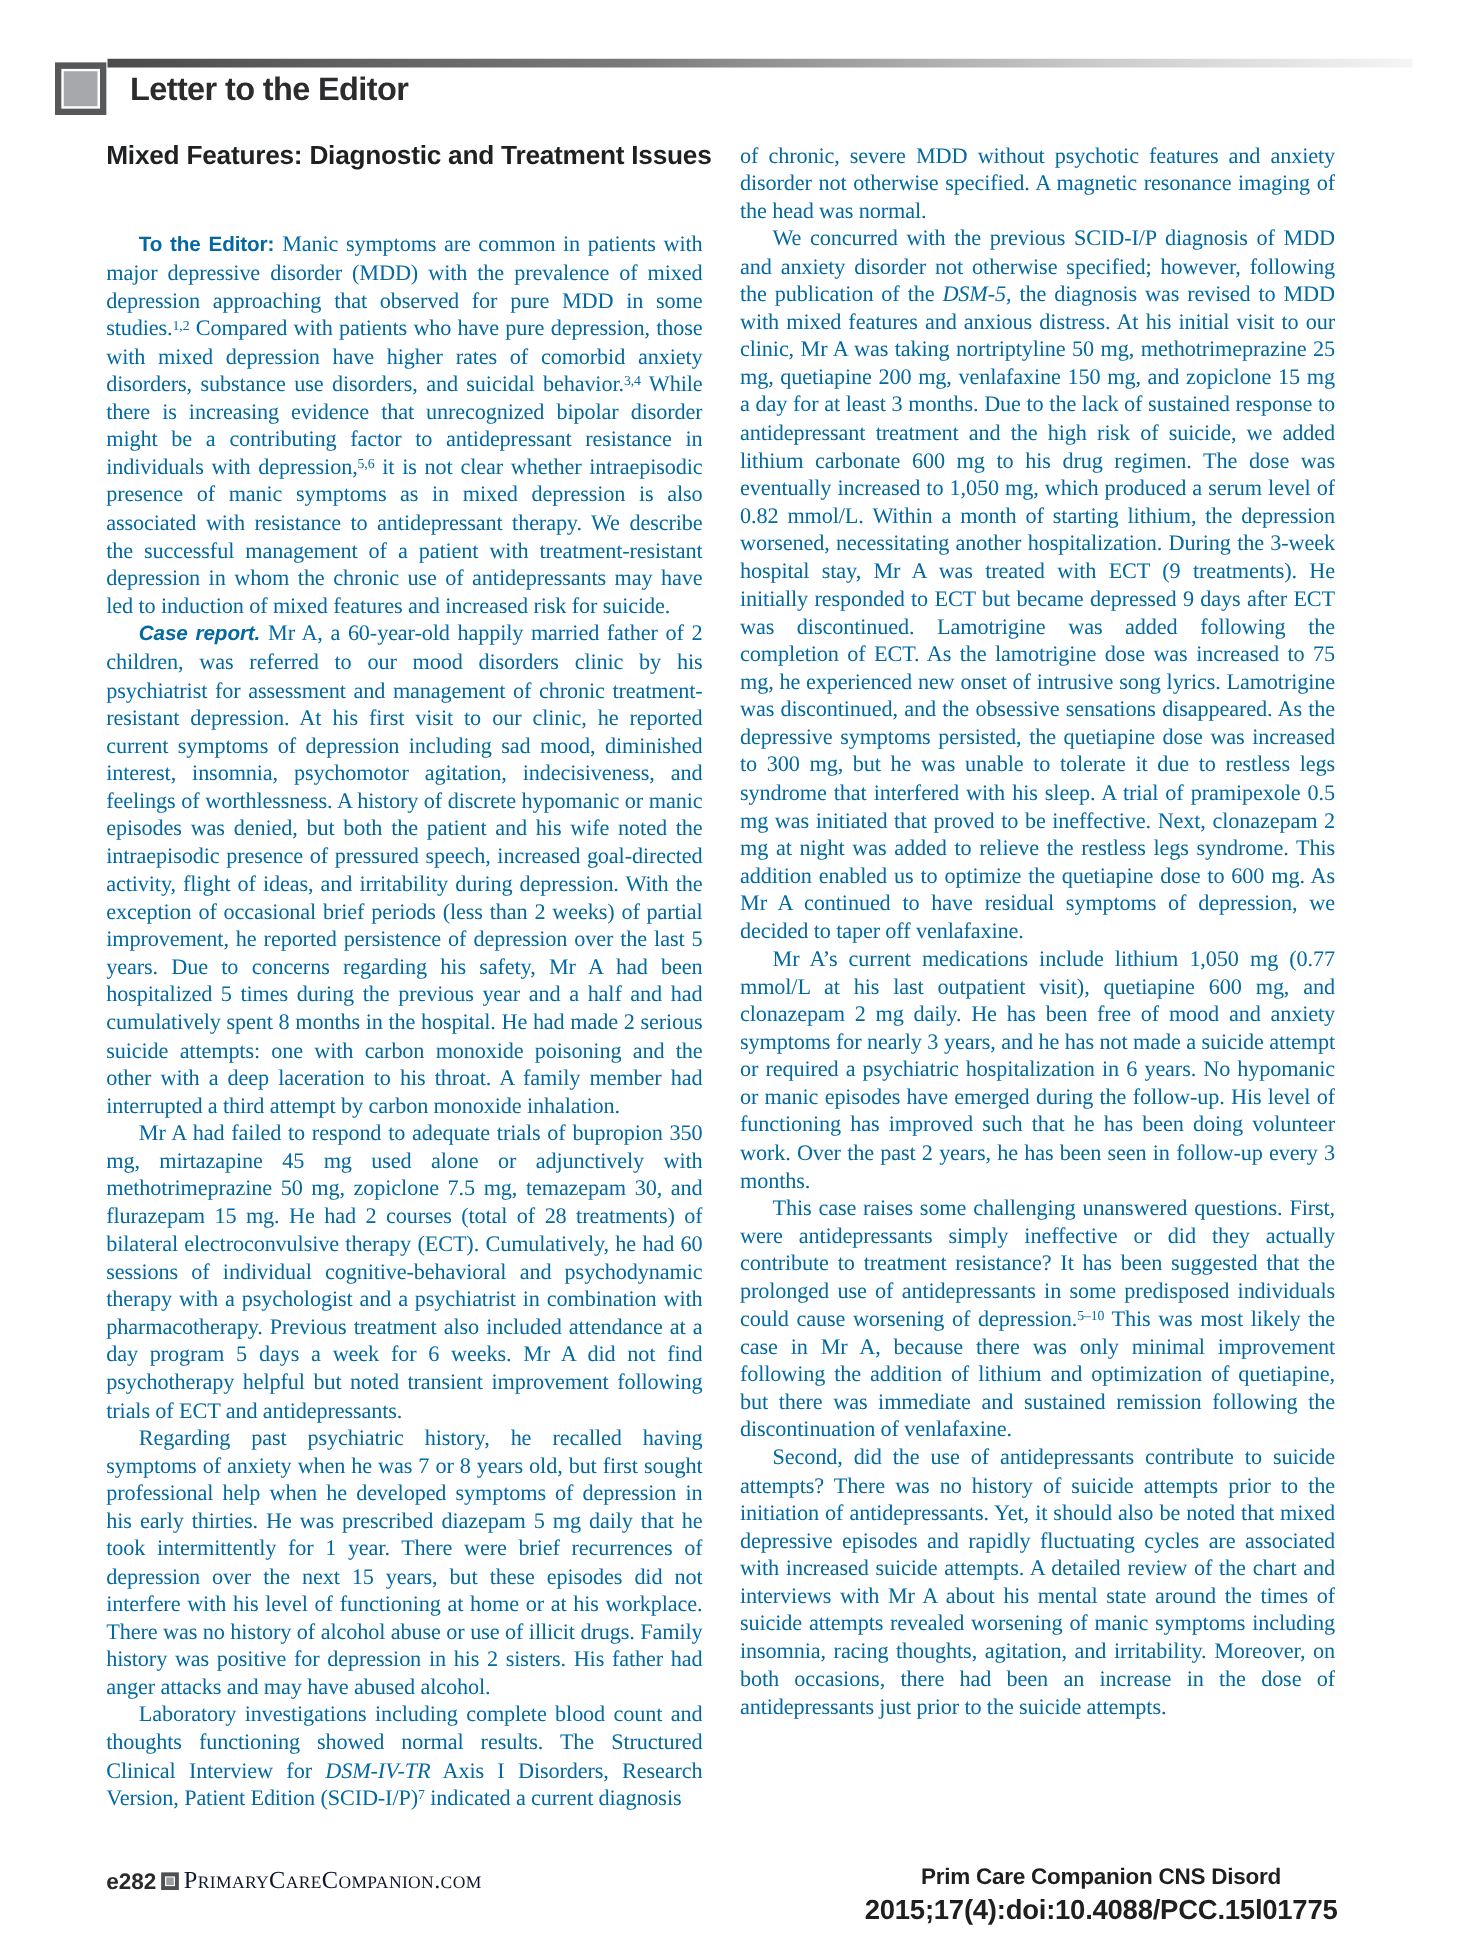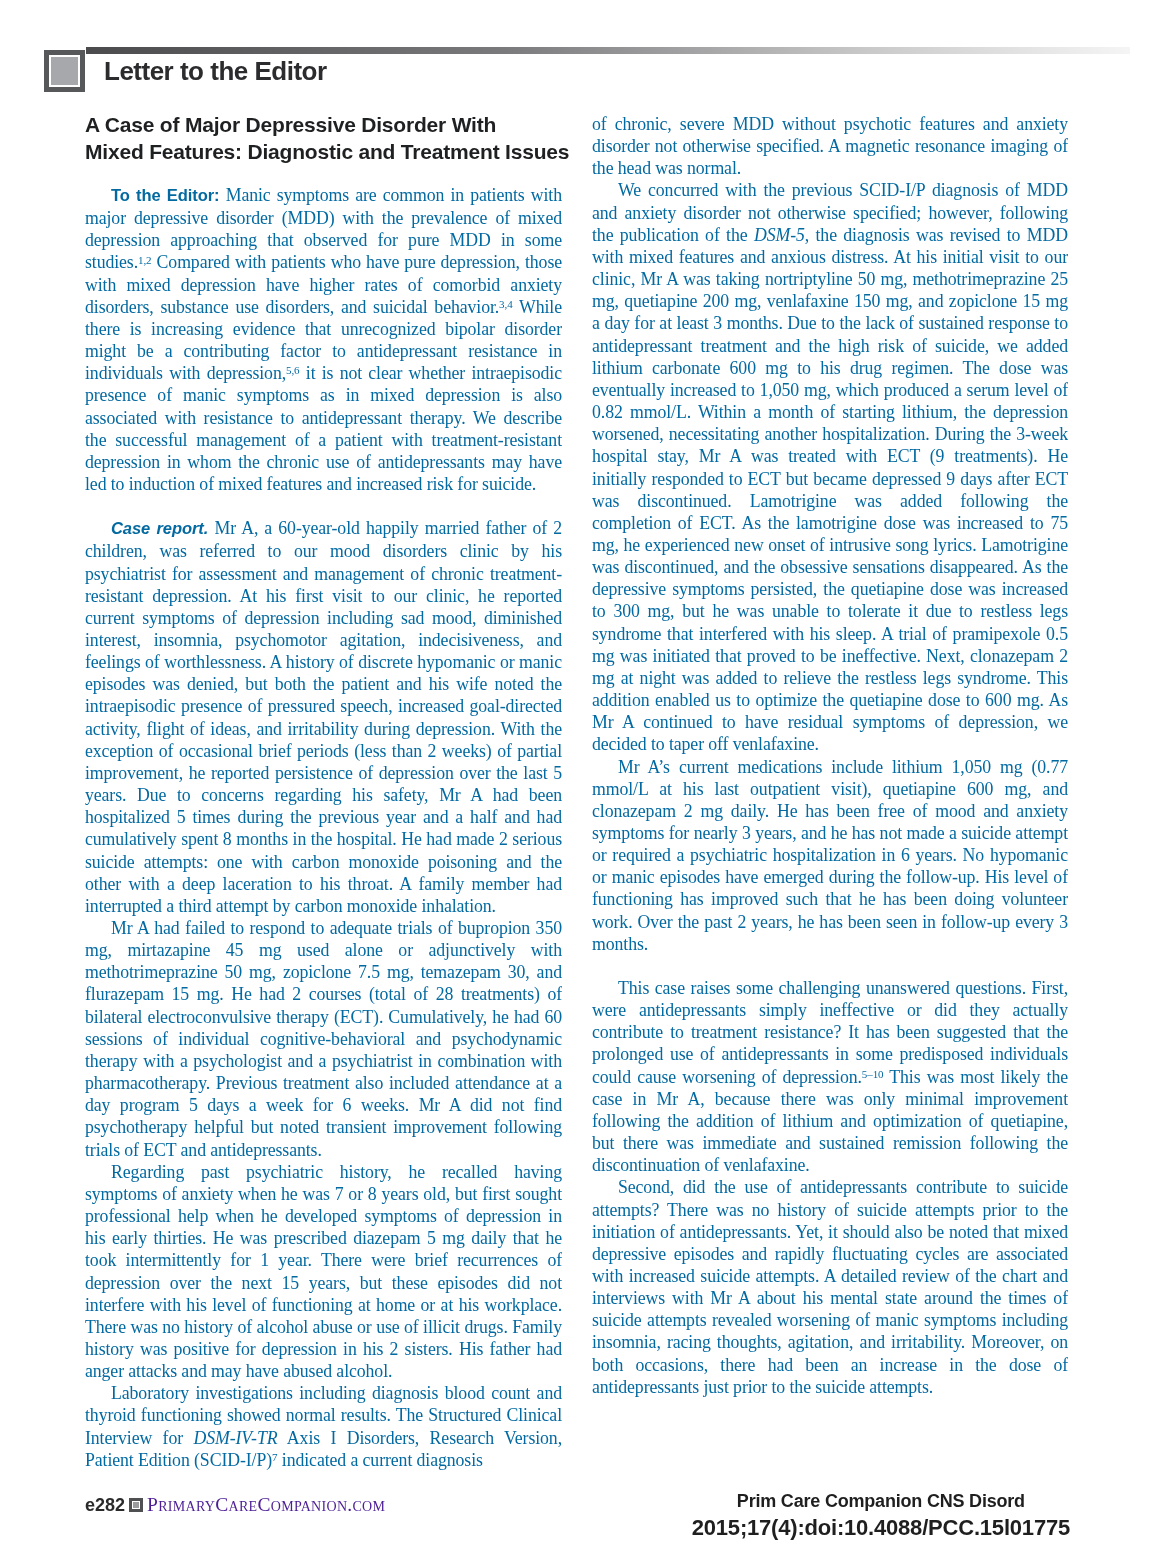--- a/index.html
+++ b/index.html
@@ -31,69 +31,68 @@
   
   .col {
     position:absolute; text-align:justify;
     font-size:17.8px; line-height:22.15px; letter-spacing:-0.1px;
     overflow:hidden; color:#0369a1;
   }
   .col-left  { left:85px;  top:184px; width:477px; height:1294px; }
   .col-right { left:592px; top:113px; width:476px; height:1365px; }
   .para { margin:0; }
   .para.indent { text-indent:26px; }
-  .para.gap { margin-top:22px; }
+  .para.gap { }
   .run-b  { font-family:Liberation Sans, sans-serif; font-weight:700; font-size:0.93em; }
   .run-bi { font-family:"Liberation Sans", sans-serif; font-weight:700; font-style:italic; font-size:0.93em; }
   .run-i  { font-style:italic; }
   sup { font-size:0.62em; line-height:0; vertical-align:baseline; position:relative; top:-0.45em; }
   
   .footer-left {
     position:absolute; left:85px; top:1494px;
     display:flex; align-items:center; gap:4px;
   }
   .footer-page {
     font-family:"Liberation Sans", sans-serif; font-weight:700;
     font-size:18px; color:#2a2a2a;
   }
   .footer-icon {
     width:14px; height:14px; background:#9a9c9e; border:3px solid #4f5052;
     box-shadow:inset 0 0 0 1px #ffffff; box-sizing:border-box;
   }
   .footer-site {
     font-family:"Liberation Serif", serif; font-variant:small-caps;
-    font-size:19.5px; letter-spacing:0.3px; color:#4c1d95;text-align:right;
+    font-size:19.5px; letter-spacing:0.3px; color:#0f172a;text-align:right;
   }
   .footer-right {
     position:absolute; right:100px; top:1491px; text-align:right;
     font-family:"Liberation Sans", sans-serif; color:#1f1f1f;
   }
   .footer-journal  { font-weight:700; font-size:18px; letter-spacing:-0.2px;text-align:center; }
   .footer-citation { font-weight:700; font-size:22px; letter-spacing:-0.2px; margin-top:3px; }
 </style>
 </head>
 <body>
 
 <div class="page">
 
   <div class="header-rule"></div>
   <div class="section-icon"></div>
   <div class="section-label">Letter to the Editor</div>
 
   <div class="article-title">
-    <div>A Case of Major Depressive Disorder With</div>
     <div>Mixed Features: Diagnostic and Treatment Issues</div>
   </div>
 
   <div class="col col-left">
       <p class="para indent"><span class="run-b">To the Editor: </span><span>Manic symptoms are common in patients with major depressive disorder (MDD) with the prevalence of mixed depression approaching that observed for pure MDD in some studies.</span><sup>1,2</sup><span> Compared with patients who have pure depression, those with mixed depression have higher rates of comorbid anxiety disorders, substance use disorders, and suicidal behavior.</span><sup>3,4</sup><span> While there is increasing evidence that unrecognized bipolar disorder might be a contributing factor to antidepressant resistance in individuals with depression,</span><sup>5,6</sup><span> it is not clear whether intraepisodic presence of manic symptoms as in mixed depression is also associated with resistance to antidepressant therapy. We describe the successful management of a patient with treatment-resistant depression in whom the chronic use of antidepressants may have led to induction of mixed features and increased risk for suicide.</span></p>
       <p class="para indent gap"><span class="run-bi">Case report. </span><span>Mr A, a 60-year-old happily married father of 2 children, was referred to our mood disorders clinic by his psychiatrist for assessment and management of chronic treatment-resistant depression. At his first visit to our clinic, he reported current symptoms of depression including sad mood, diminished interest, insomnia, psychomotor agitation, indecisiveness, and feelings of worthlessness. A history of discrete hypomanic or manic episodes was denied, but both the patient and his wife noted the intraepisodic presence of pressured speech, increased goal-directed activity, flight of ideas, and irritability during depression. With the exception of occasional brief periods (less than 2 weeks) of partial improvement, he reported persistence of depression over the last 5 years. Due to concerns regarding his safety, Mr A had been hospitalized 5 times during the previous year and a half and had cumulatively spent 8 months in the hospital. He had made 2 serious suicide attempts: one with carbon monoxide poisoning and the other with a deep laceration to his throat. A family member had interrupted a third attempt by carbon monoxide inhalation.</span></p>
       <p class="para indent"><span>Mr A had failed to respond to adequate trials of bupropion 350 mg, mirtazapine 45 mg used alone or adjunctively with methotrimeprazine 50 mg, zopiclone 7.5 mg, temazepam 30, and flurazepam 15 mg. He had 2 courses (total of 28 treatments) of bilateral electroconvulsive therapy (ECT). Cumulatively, he had 60 sessions of individual cognitive-behavioral and psychodynamic therapy with a psychologist and a psychiatrist in combination with pharmacotherapy. Previous treatment also included attendance at a day program 5 days a week for 6 weeks. Mr A did not find psychotherapy helpful but noted transient improvement following trials of ECT and antidepressants.</span></p>
       <p class="para indent"><span>Regarding past psychiatric history, he recalled having symptoms of anxiety when he was 7 or 8 years old, but first sought professional help when he developed symptoms of depression in his early thirties. He was prescribed diazepam 5 mg daily that he took intermittently for 1 year. There were brief recurrences of depression over the next 15 years, but these episodes did not interfere with his level of functioning at home or at his workplace. There was no history of alcohol abuse or use of illicit drugs. Family history was positive for depression in his 2 sisters. His father had anger attacks and may have abused alcohol.</span></p>
-      <p class="para indent"><span>Laboratory investigations including diagnosis blood count and thyroid functioning showed normal results. The Structured Clinical Interview for </span><span class="run-i">DSM-IV-TR</span><span> Axis I Disorders, Research Version, Patient Edition (SCID-I/P)</span><sup>7</sup><span> indicated a current diagnosis</span></p>
+      <p class="para indent"><span>Laboratory investigations including complete blood count and thoughts functioning showed normal results. The Structured Clinical Interview for </span><span class="run-i">DSM-IV-TR</span><span> Axis I Disorders, Research Version, Patient Edition (SCID-I/P)</span><sup>7</sup><span> indicated a current diagnosis</span></p>
     </div>
   <div class="col col-right">
       <p class="para"><span>of chronic, severe MDD without psychotic features and anxiety disorder not otherwise specified. A magnetic resonance imaging of the head was normal.</span></p>
       <p class="para indent"><span>We concurred with the previous SCID-I/P diagnosis of MDD and anxiety disorder not otherwise specified; however, following the publication of the </span><span class="run-i">DSM-5</span><span>, the diagnosis was revised to MDD with mixed features and anxious distress. At his initial visit to our clinic, Mr A was taking nortriptyline 50 mg, methotrimeprazine 25 mg, quetiapine 200 mg, venlafaxine 150 mg, and zopiclone 15 mg a day for at least 3 months. Due to the lack of sustained response to antidepressant treatment and the high risk of suicide, we added lithium carbonate 600 mg to his drug regimen. The dose was eventually increased to 1,050 mg, which produced a serum level of 0.82 mmol/L. Within a month of starting lithium, the depression worsened, necessitating another hospitalization. During the 3-week hospital stay, Mr A was treated with ECT (9 treatments). He initially responded to ECT but became depressed 9 days after ECT was discontinued. Lamotrigine was added following the completion of ECT. As the lamotrigine dose was increased to 75 mg, he experienced new onset of intrusive song lyrics. Lamotrigine was discontinued, and the obsessive sensations disappeared. As the depressive symptoms persisted, the quetiapine dose was increased to 300 mg, but he was unable to tolerate it due to restless legs syndrome that interfered with his sleep. A trial of pramipexole 0.5 mg was initiated that proved to be ineffective. Next, clonazepam 2 mg at night was added to relieve the restless legs syndrome. This addition enabled us to optimize the quetiapine dose to 600 mg. As Mr A continued to have residual symptoms of depression, we decided to taper off venlafaxine.</span></p>
       <p class="para indent"><span>Mr A’s current medications include lithium 1,050 mg (0.77 mmol/L at his last outpatient visit), quetiapine 600 mg, and clonazepam 2 mg daily. He has been free of mood and anxiety symptoms for nearly 3 years, and he has not made a suicide attempt or required a psychiatric hospitalization in 6 years. No hypomanic or manic episodes have emerged during the follow-up. His level of functioning has improved such that he has been doing volunteer work. Over the past 2 years, he has been seen in follow-up every 3 months.</span></p>
       <p class="para indent gap"><span>This case raises some challenging unanswered questions. First, were antidepressants simply ineffective or did they actually contribute to treatment resistance? It has been suggested that the prolonged use of antidepressants in some predisposed individuals could cause worsening of depression.</span><sup>5–10</sup><span> This was most likely the case in Mr A, because there was only minimal improvement following the addition of lithium and optimization of quetiapine, but there was immediate and sustained remission following the discontinuation of venlafaxine.</span></p>
       <p class="para indent"><span>Second, did the use of antidepressants contribute to suicide attempts? There was no history of suicide attempts prior to the initiation of antidepressants. Yet, it should also be noted that mixed depressive episodes and rapidly fluctuating cycles are associated with increased suicide attempts. A detailed review of the chart and interviews with Mr A about his mental state around the times of suicide attempts revealed worsening of manic symptoms including insomnia, racing thoughts, agitation, and irritability. Moreover, on both occasions, there had been an increase in the dose of antidepressants just prior to the suicide attempts.</span></p>
     </div>
 
   <div class="footer-left">

